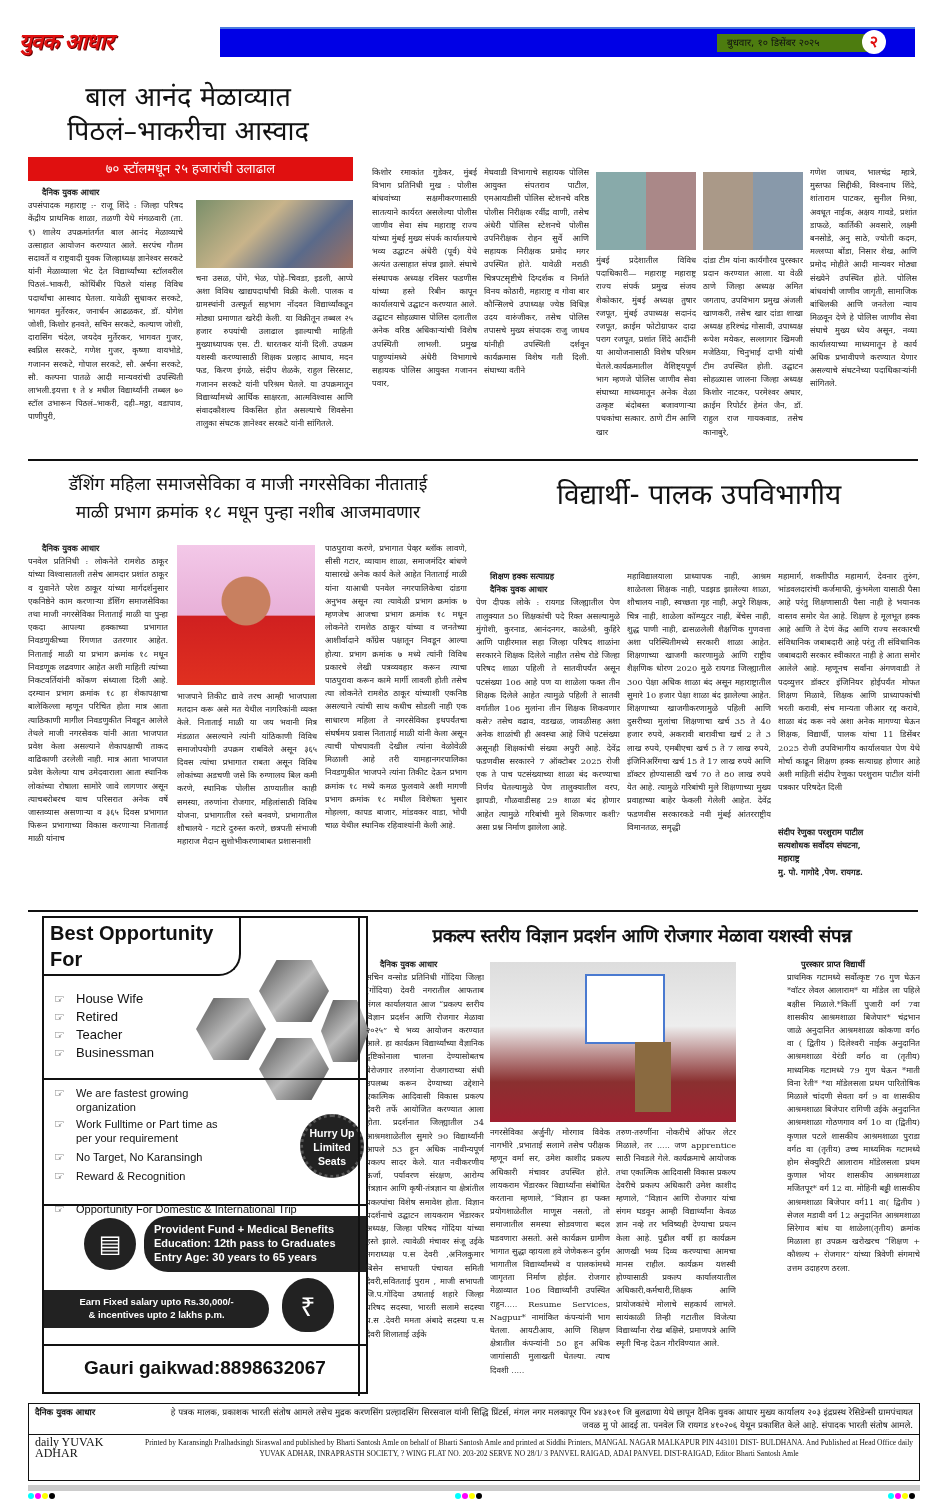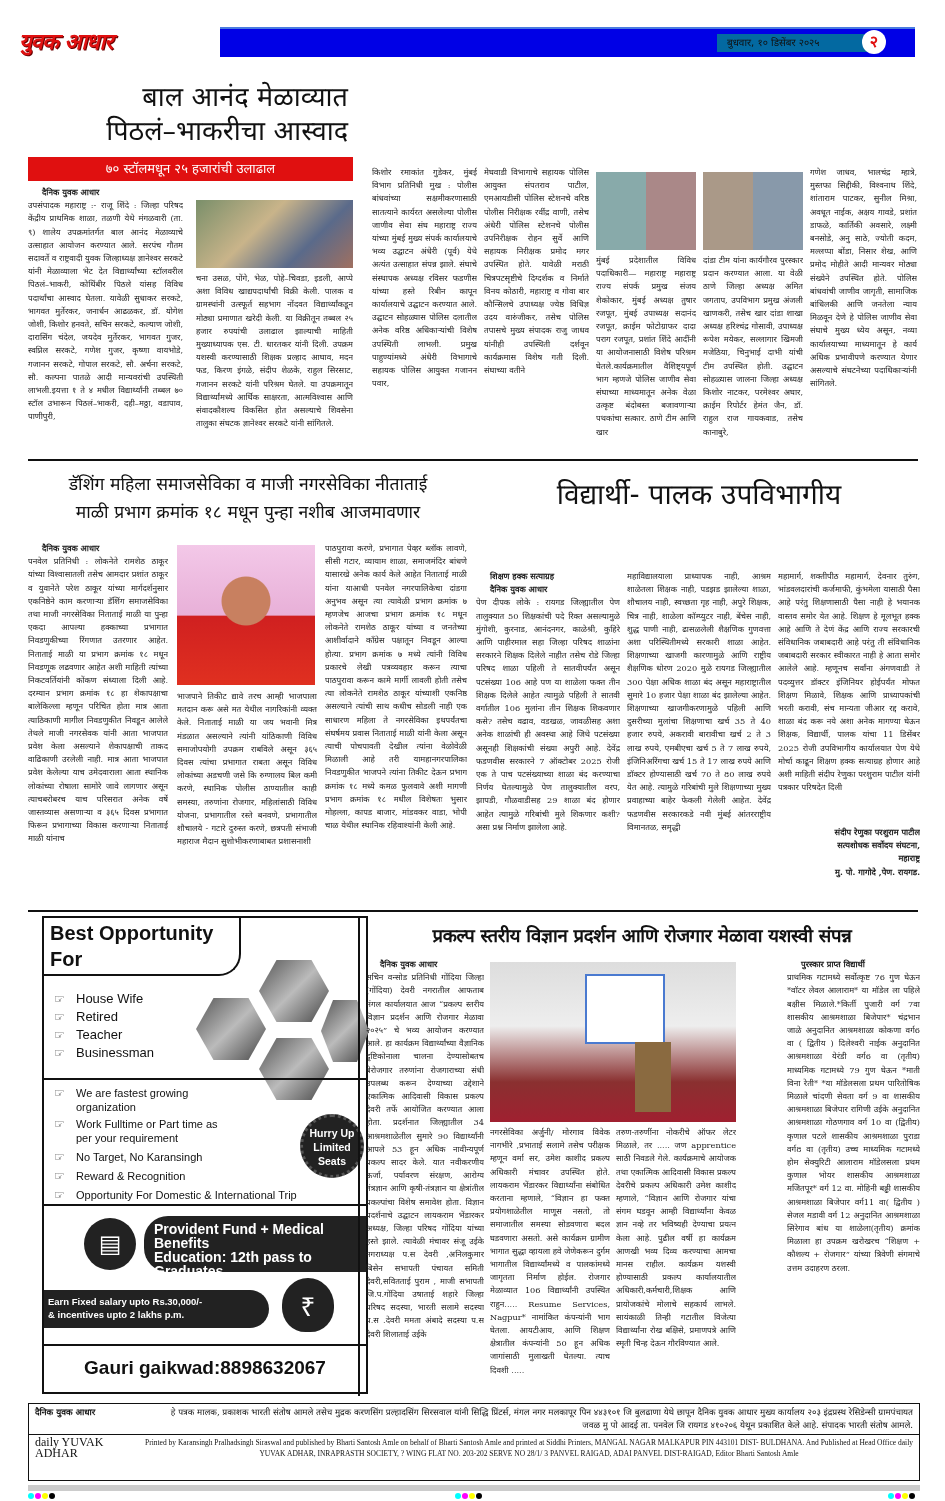--- a/index.html
+++ b/index.html
@@ -1,20 +1,20 @@
 <!DOCTYPE html>
 <html><head>
 <meta charset="utf-8">
 <style>
 *{box-sizing:border-box;margin:0;padding:0}
 body{width:945px;height:1501px;background:#fff;font-family:"DejaVu Serif",serif;color:#111;position:relative;overflow:hidden}
 .abs{position:absolute}
 .masthead{left:15px;top:27px;width:900px;height:30px;background:#0000e6;border-top:2px solid #4a7be0}
 .logo{left:15px;top:27px;width:205px;height:30px;background:#fff;color:#e01010;font-family:"DejaVu Sans",sans-serif;font-weight:bold;font-size:22px;line-height:30px;padding-left:4px;font-style:italic;letter-spacing:-1px;text-shadow:1px 1px 0 #600}
-.datebox{left:717px;top:34px;width:162px;height:18px;background:#0369a1;font-size:10px;line-height:18px;padding-left:10px;font-family:"DejaVu Sans",sans-serif}
+.datebox{left:717px;top:34px;width:162px;height:18px;background:#4d7c0f;font-size:10px;line-height:18px;padding-left:10px;font-family:"DejaVu Sans",sans-serif}
 .pageno{left:862px;top:30px;width:24px;height:24px;border-radius:50%;background:#fff;color:#e01010;font-weight:bold;font-size:16px;text-align:center;line-height:24px;font-family:"DejaVu Sans",sans-serif}
 .h-serif{font-family:"DejaVu Sans",sans-serif;text-align:center;color:#111}
 .red-band{background:#e01010;color:#fff;text-align:center;font-family:"DejaVu Sans",sans-serif;font-size:13px;line-height:24px}
 .col{font-size:8.2px;line-height:13.2px;text-align:justify;overflow:hidden;color:#222}
 .photo{background:linear-gradient(135deg,#7a8f6a,#c9b48a 40%,#5a6a8a 70%,#a07060);}
 .rule{height:2px;background:#111}
 .ad{border:2px solid #111;background:#fff;font-family:"Liberation Sans",sans-serif;color:#111}
 .ad-item{font-weight:normal;font-size:13px;line-height:18px}
 .hand{display:inline-block;width:22px;font-size:12px}
 .pill{background:#222;color:#fff;font-weight:bold;border-radius:24px}
@@ -24,21 +24,21 @@
 .dot{display:inline-block;width:6px;height:6px;border-radius:50%;margin-right:1px}
 </style>
 </head>
 <body>
 
 <div class="abs masthead"></div>
 <div class="abs logo">युवक आधार</div>
 <div class="abs datebox">बुधवार, १० डिसेंबर २०२५</div>
 <div class="abs pageno">२</div>
 
-<div class="abs h-serif" style="left:28px;top:80px;width:320px;font-size:27px;line-height:34px;text-align:right;">
+<div class="abs h-serif" style="left:28px;top:80px;width:320px;font-size:27px;line-height:34px;">
   <div>बाल आनंद मेळाव्यात</div>
   <div>पिठलं–भाकरीचा आस्वाद</div>
 </div>
 <div class="abs red-band" style="left:28px;top:157px;width:325px;height:24px">७० स्टॉलमधून २५ हजारांची उलाढाल</div>
 <div class="abs col" style="left:28px;top:186px;width:155px;height:270px">
   <div style="font-weight:bold;text-align:left;padding-left:14px">दैनिक युवक आधार</div>
   <div>उपसंपादक महाराष्ट्र :- राजू शिंदे : जिल्हा परिषद केंद्रीय प्राथमिक शाळा, तळणी येथे मंगळवारी (ता. ९) शालेय उपक्रमांतर्गत बाल आनंद मेळाव्याचे उत्साहात आयोजन करण्यात आले. सरपंच गौतम सदावर्ते व राष्ट्रवादी युवक जिल्हाध्यक्ष ज्ञानेश्वर सरकटे यांनी मेळाव्याला भेट देत विद्यार्थ्यांच्या स्टॉलवरील पिठलं–भाकरी, कोथिंबीर पिठले यांसह विविध पदार्थांचा आस्वाद घेतला. यावेळी सुधाकर सरकटे, भागवत मुर्तेरकर, जनार्धन आढळकर, डॉ. योगेश जोशी, किशोर हनवते, सचिन सरकटे, कल्याण जोशी, दारासिंग चंदेल, जयदेव मुर्तेरकर, भागवत गुजर, स्वप्निल सरकटे, गणेश गुजर, कृष्णा वायभोडे, गजानन सरकटे, गोपाल सरकटे, सौ. अर्चना सरकटे, सौ. कल्पना पातळे आदी मान्यवरांची उपस्थिती लाभली.इयत्ता १ ते ४ मधील विद्यार्थ्यांनी तब्बल ७० स्टॉल उभारून पिठलं–भाकरी, दही–मठ्ठा, वडापाव, पाणीपुरी,</div>
 </div>
 <div class="abs photo" style="left:196px;top:200px;width:157px;height:68px"></div>
 <div class="abs col" style="left:196px;top:272px;width:157px;height:184px">चना उसळ, पोंगे, भेळ, पोहे–चिवडा, इडली, आप्पे अशा विविध खाद्यपदार्थांची विक्री केली. पालक व ग्रामस्थांनी उत्स्फूर्त सहभाग नोंदवत विद्यार्थ्यांकडून मोठ्या प्रमाणात खरेदी केली. या विक्रीतून तब्बल २५ हजार रुपयांची उलाढाल झाल्याची माहिती मुख्याध्यापक एस. टी. धारतकर यांनी दिली. उपक्रम यशस्वी करण्यासाठी शिक्षक प्रल्हाद आघाव, मदन फड, किरण इंगळे, संदीप शेळके, राहुल सिरसाट, गजानन सरकटे यांनी परिश्रम घेतले. या उपक्रमातून विद्यार्थ्यांमध्ये आर्थिक साक्षरता, आत्मविश्वास आणि संवादकौशल्य विकसित होत असल्याचे शिवसेना तालुका संघटक ज्ञानेश्वर सरकटे यांनी सांगितले.</div>
@@ -70,21 +70,21 @@
 <div class="abs h-serif" style="left:474px;top:475px;width:450px;font-size:28px;line-height:40px">
   <div>विद्यार्थी- पालक उपविभागीय</div>
 </div>
 <div class="abs col" style="left:476px;top:570px;width:144px;height:335px">
   <div style="font-weight:bold;text-align:left;padding-left:14px">शिक्षण हक्क सत्याग्रह</div>
   <div style="font-weight:bold;text-align:left;padding-left:14px">दैनिक युवक आधार</div>
   <div>पेण दीपक लोके : रायगड जिल्ह्यातील पेण तालुक्यात 50 शिक्षकांची पदे रिक्त असल्यामुळे मुंगोशी, कुरनाड, आनंदनगर, काळेश्री, कुहिरे आणि पाहीरमाल सहा जिल्हा परिषद शाळांना सरकारने शिक्षक दिलेले नाहीत तसेच रोडे जिल्हा परिषद शाळा पहिली ते सातवीपर्यंत असून पटसंख्या 106 आहे पण या शाळेला फक्त तीन शिक्षक दिलेले आहेत त्यामुळे पहिली ते सातवी वर्गातील 106 मुलांना तीन शिक्षक शिकवणार कसे? तसेच वढाव, वडखळ, जावळीसह अशा अनेक शाळांची ही अवस्था आहे जिथे पटसंख्या असूनही शिक्षकांची संख्या अपुरी आहे. देवेंद्र फडणवीस सरकारने 7 ऑक्टोबर 2025 रोजी एक ते पाच पटसंख्याच्या शाळा बंद करण्याचा निर्णय घेतल्यामुळे पेण तालुक्यातील वरप, झापडी, गौळवाडीसह 29 शाळा बंद होणार आहेत त्यामुळे गरिबांची मुले शिकणार कशी? असा प्रश्न निर्माण झालेला आहे.</div>
 </div>
 <div class="abs col" style="left:627px;top:570px;width:144px;height:335px">महाविद्यालयाला प्राध्यापक नाही, आश्रम शाळेतला शिक्षक नाही, पडझड झालेल्या शाळा, शौचालय नाही, स्वच्छता गृह नाही, अपुरे शिक्षक, चित्र नाही, शाळेला कॉम्प्युटर नाही, बेंचेस नाही, शुद्ध पाणी नाही, ढासळलेली शैक्षणिक गुणवत्ता अशा परिस्थितीमध्ये सरकारी शाळा आहेत. शिक्षणाच्या खाजगी कारणामुळे आणि राष्ट्रीय शैक्षणिक धोरण 2020 मुळे रायगड जिल्ह्यातील 300 पेक्षा अधिक शाळा बंद असून महाराष्ट्रातील सुमारे 10 हजार पेक्षा शाळा बंद झालेल्या आहेत. शिक्षणाच्या खाजगीकरणामुळे पहिली आणि दुसरीच्या मुलांचा शिक्षणाचा खर्च 35 ते 40 हजार रुपये, अकरावी बारावीचा खर्च 2 ते 3 लाख रुपये, एमबीएचा खर्च 5 ते 7 लाख रुपये, इंजिनिअरिंगचा खर्च 15 ते 17 लाख रुपये आणि डॉक्टर होण्यासाठी खर्च 70 ते 80 लाख रुपये येत आहे. त्यामुळे गरिबांची मुले शिक्षणाच्या मुख्य प्रवाहाच्या बाहेर फेकली गेलेली आहेत. देवेंद्र फडणवीस सरकारकडे नवी मुंबई आंतरराष्ट्रीय विमानतळ, समृद्धी</div>
 <div class="abs col" style="left:778px;top:570px;width:142px;height:255px">महामार्ग, शक्तीपीठ महामार्ग, देवनार तुरुंग, भांडवलदारांची कर्जमाफी, कुंभमेला यासाठी पैसा आहे परंतु शिक्षणासाठी पैसा नाही हे भयानक वास्तव समोर येत आहे. शिक्षण हे मूलभूत हक्क आहे आणि ते देणं केंद्र आणि राज्य सरकारची संविधानिक जबाबदारी आहे परंतु ती संविधानिक जबाबदारी सरकार स्वीकारत नाही हे आता समोर आलेले आहे. म्हणूनच सर्वांना अंगणवाडी ते पदव्युत्तर डॉक्टर इंजिनियर होईपर्यंत मोफत शिक्षण मिळावे, शिक्षक आणि प्राध्यापकांची भरती करावी, संच मान्यता जीआर रद्द करावे, शाळा बंद करू नये अशा अनेक मागण्या घेऊन शिक्षक, विद्यार्थी, पालक यांचा 11 डिसेंबर 2025 रोजी उपविभागीय कार्यालयात पेण येथे मोर्चा काढून शिक्षण हक्क सत्याग्रह होणार आहे अशी माहिती संदीप रेणुका परशुराम पाटील यांनी पत्रकार परिषदेत दिली</div>
-<div class="abs col" style="left:778px;top:826px;width:142px;height:80px;text-align:right;font-weight:bold">
+<div class="abs col" style="left:778px;top:826px;width:142px;height:80px;font-weight:bold">
   <div>संदीप रेणुका परशुराम पाटील</div>
   <div>सत्यशोधक सर्वोदय संघटना,</div>
   <div>महाराष्ट्र</div>
   <div>मु. पो. गागोदे ,पेण. रायगड.</div>
 </div>
 
 <div class="abs rule" style="left:28px;top:910px;width:890px"></div>
 
 <div class="abs ad" style="left:42px;top:916px;width:326px;height:478px">
   <div style="position:absolute;left:0;top:0;width:197px;height:58px;border-right:2px solid #111;border-bottom:2px solid #111;border-bottom-right-radius:22px;padding:2px 6px;font-weight:bold;font-size:20px;line-height:26px">
@@ -106,35 +106,35 @@
     <div class="ad-item" style="font-size:11px;line-height:14px;display:flex">
         <span class="hand">☞</span>
         <span style="width:140px">We are fastest growing organization</span>
       </div>
     <div class="ad-item" style="font-size:11px;line-height:14px;display:flex;margin-top:3px">
         <span class="hand">☞</span>
         <span style="width:160px">Work Fulltime or Part time as per your requirement</span>
       </div>
     <div class="ad-item" style="font-size:11px;line-height:14px;margin-top:5px"><span class="hand">☞</span><span>No Target, No Karansingh</span></div>
     <div class="ad-item" style="font-size:11px;line-height:14px;margin-top:5px"><span class="hand">☞</span><span>Reward &amp; Recognition</span></div>
-    <div class="ad-item" style="font-size:11px;line-height:14px;margin-top:5px;white-space:nowrap"><span class="hand">☞</span><span>Opportunity For Domestic &amp; International Trip</span></div>
+    <div class="ad-item" style="font-size:11px;line-height:14px;margin-top:19px;white-space:nowrap"><span class="hand">☞</span><span>Opportunity For Domestic &amp; International Trip</span></div>
   </div>
   <div style="position:absolute;left:256px;top:196px;width:64px;height:64px;border-radius:50%;background:#222;border:3px dotted #555;color:#fff;font-weight:bold;font-size:10.5px;line-height:14px;text-align:center;padding-top:9px">
     <div>Hurry Up</div>
     <div>Limited</div>
     <div>Seats</div>
   </div>
   <div style="position:absolute;left:0;top:286px;width:322px;height:2px;background:#111"></div>
   <div style="position:absolute;left:40px;top:300px;width:52px;height:52px;border-radius:50%;background:#222;color:#fff;font-size:24px;text-align:center;line-height:52px">▤</div>
-  <div class="pill" style="position:absolute;left:100px;top:298px;width:222px;height:56px;border-top-right-radius:0;border-bottom-right-radius:0;padding:6px 10px;font-size:14px;line-height:14px">
+  <div class="pill" style="position:absolute;left:100px;top:298px;width:222px;height:56px;border-top-right-radius:0;border-bottom-right-radius:0;padding:6px 10px;font-size:11px;line-height:14px">
     <div>Provident Fund + Medical Benefits</div>
     <div>Education: 12th pass to Graduates</div>
     <div>Entry Age: 30 years to 65 years</div>
   </div>
-  <div class="pill" style="position:absolute;left:0;top:372px;width:225px;height:38px;border-top-left-radius:0;border-bottom-left-radius:0;padding:5px 4px;font-size:9.5px;line-height:13px;text-align:left">
+  <div class="pill" style="position:absolute;left:0;top:372px;width:225px;height:38px;border-top-left-radius:0;border-bottom-left-radius:0;padding:5px 4px;font-size:9.5px;line-height:13px;text-align:center">
     <div>Earn Fixed salary upto Rs.30,000/-</div>
     <div>&amp; incentives upto 2 lakhs p.m.</div>
   </div>
   <div style="position:absolute;left:238px;top:360px;width:52px;height:54px;border-radius:50% 50% 45% 45%;background:#222;color:#fff;font-size:26px;text-align:center;line-height:58px">₹</div>
   <div style="position:absolute;left:0;top:426px;width:322px;height:2px;background:#111"></div>
   <div style="position:absolute;left:0;top:430px;width:322px;text-align:center;font-weight:bold;font-size:19px;line-height:40px">Gauri gaikwad:8898632067</div>
 </div>
 
 <div class="abs" style="left:358px;top:916px;width:2px;height:480px;background:#111"></div>
 <div class="abs h-serif" style="left:362px;top:920px;width:560px;font-size:18.5px;line-height:32px;font-weight:bold;letter-spacing:-0.3px">प्रकल्प स्तरीय विज्ञान प्रदर्शन आणि रोजगार मेळावा यशस्वी संपन्न</div>

